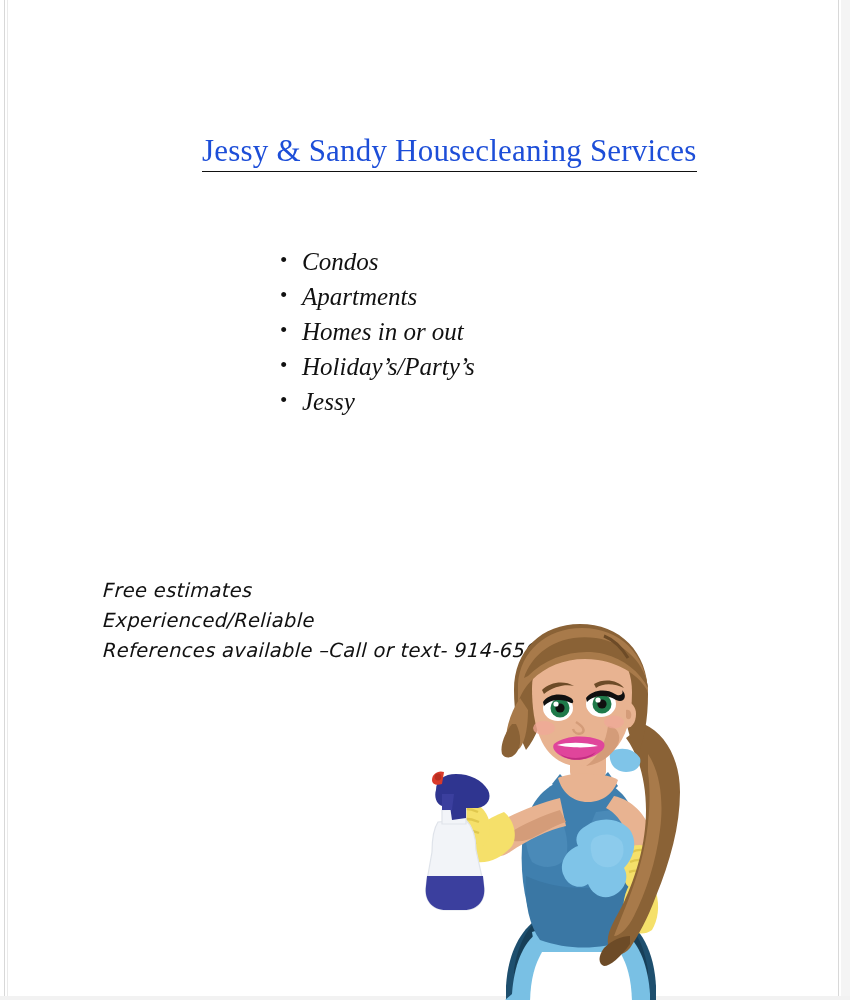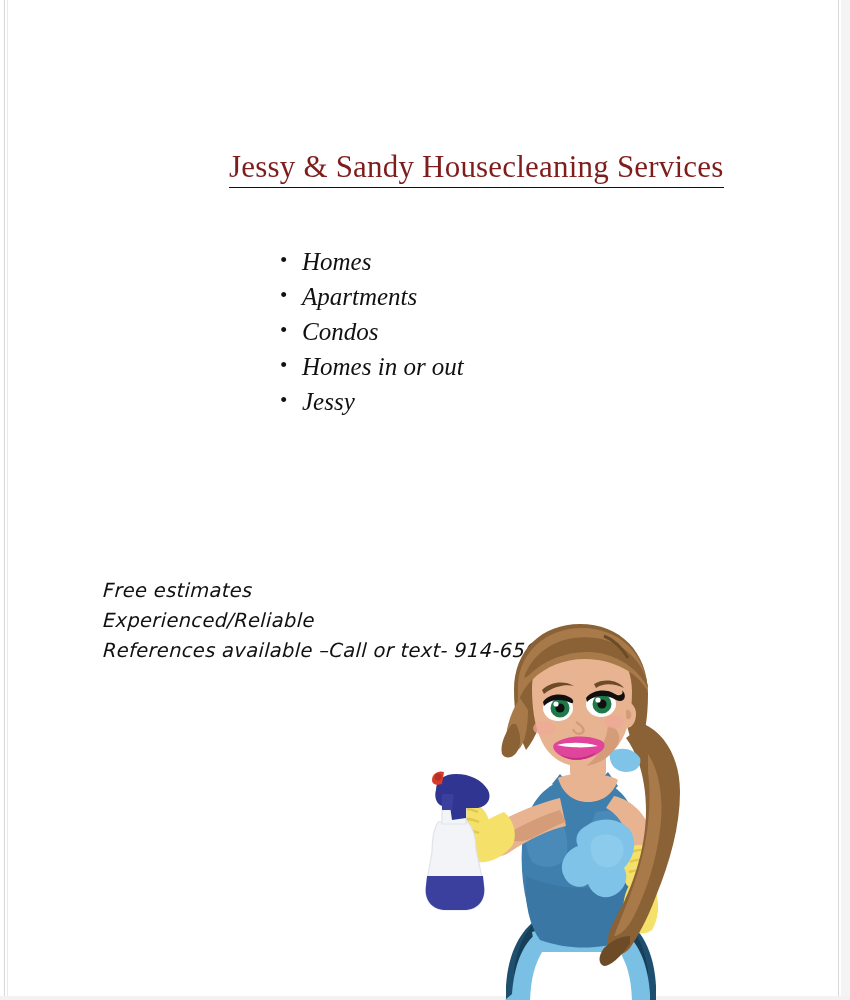--- a/index.html
+++ b/index.html
@@ -58,30 +58,29 @@
     top: 996px;
     width: 850px;
     height: 4px;
     background: #f2f2f2;
   }
 
   
   #flyer-title {
     position: absolute;
     left: 202px;
-    top: 148px;
+    top: 132px;
     font-family: "Liberation Serif", serif;
     font-size: 31px;
     line-height: 38px;
-    color: #7f1d1d;
+    color: #1d4ed8;
     letter-spacing: 0.2px;
     white-space: nowrap;
     border-bottom: 1.6px solid #111111;
     padding-bottom: 1px;
-    margin-left: 27px;
   }
 
   
   #services-list {
     position: absolute;
     left: 262px;
     top: 244px;
     margin: 0;
     padding: 0 0 0 18px;
     list-style: none;
@@ -146,30 +145,30 @@
   <div class="page-edge-left"></div>
   <div class="page-edge-left2"></div>
   <div class="page-edge-right"></div>
   <div class="page-edge-right2"></div>
   <div class="page-edge-bottom"></div>
 
   <div id="flyer-title">Jessy &amp; Sandy Housecleaning Services</div>
 
   <ul id="services-list">
     <li>
-      <span>Homes</span>
+      <span>Condos</span>
     </li>
     <li>
       <span>Apartments</span>
     </li>
     <li>
-      <span>Condos</span>
-    </li>
-    <li>
       <span>Homes in or out</span>
+    </li>
+    <li>
+      <span>Holiday’s/Party’s</span>
     </li>
     <li>
       <span>Jessy</span>
     </li>
   </ul>
 
   <div id="contact-block">
     <div class="contact-line">Free estimates</div>
     <div class="contact-line">Experienced/Reliable</div>
     <div class="contact-line">References available –Call or text- 914-656-1427</div>

